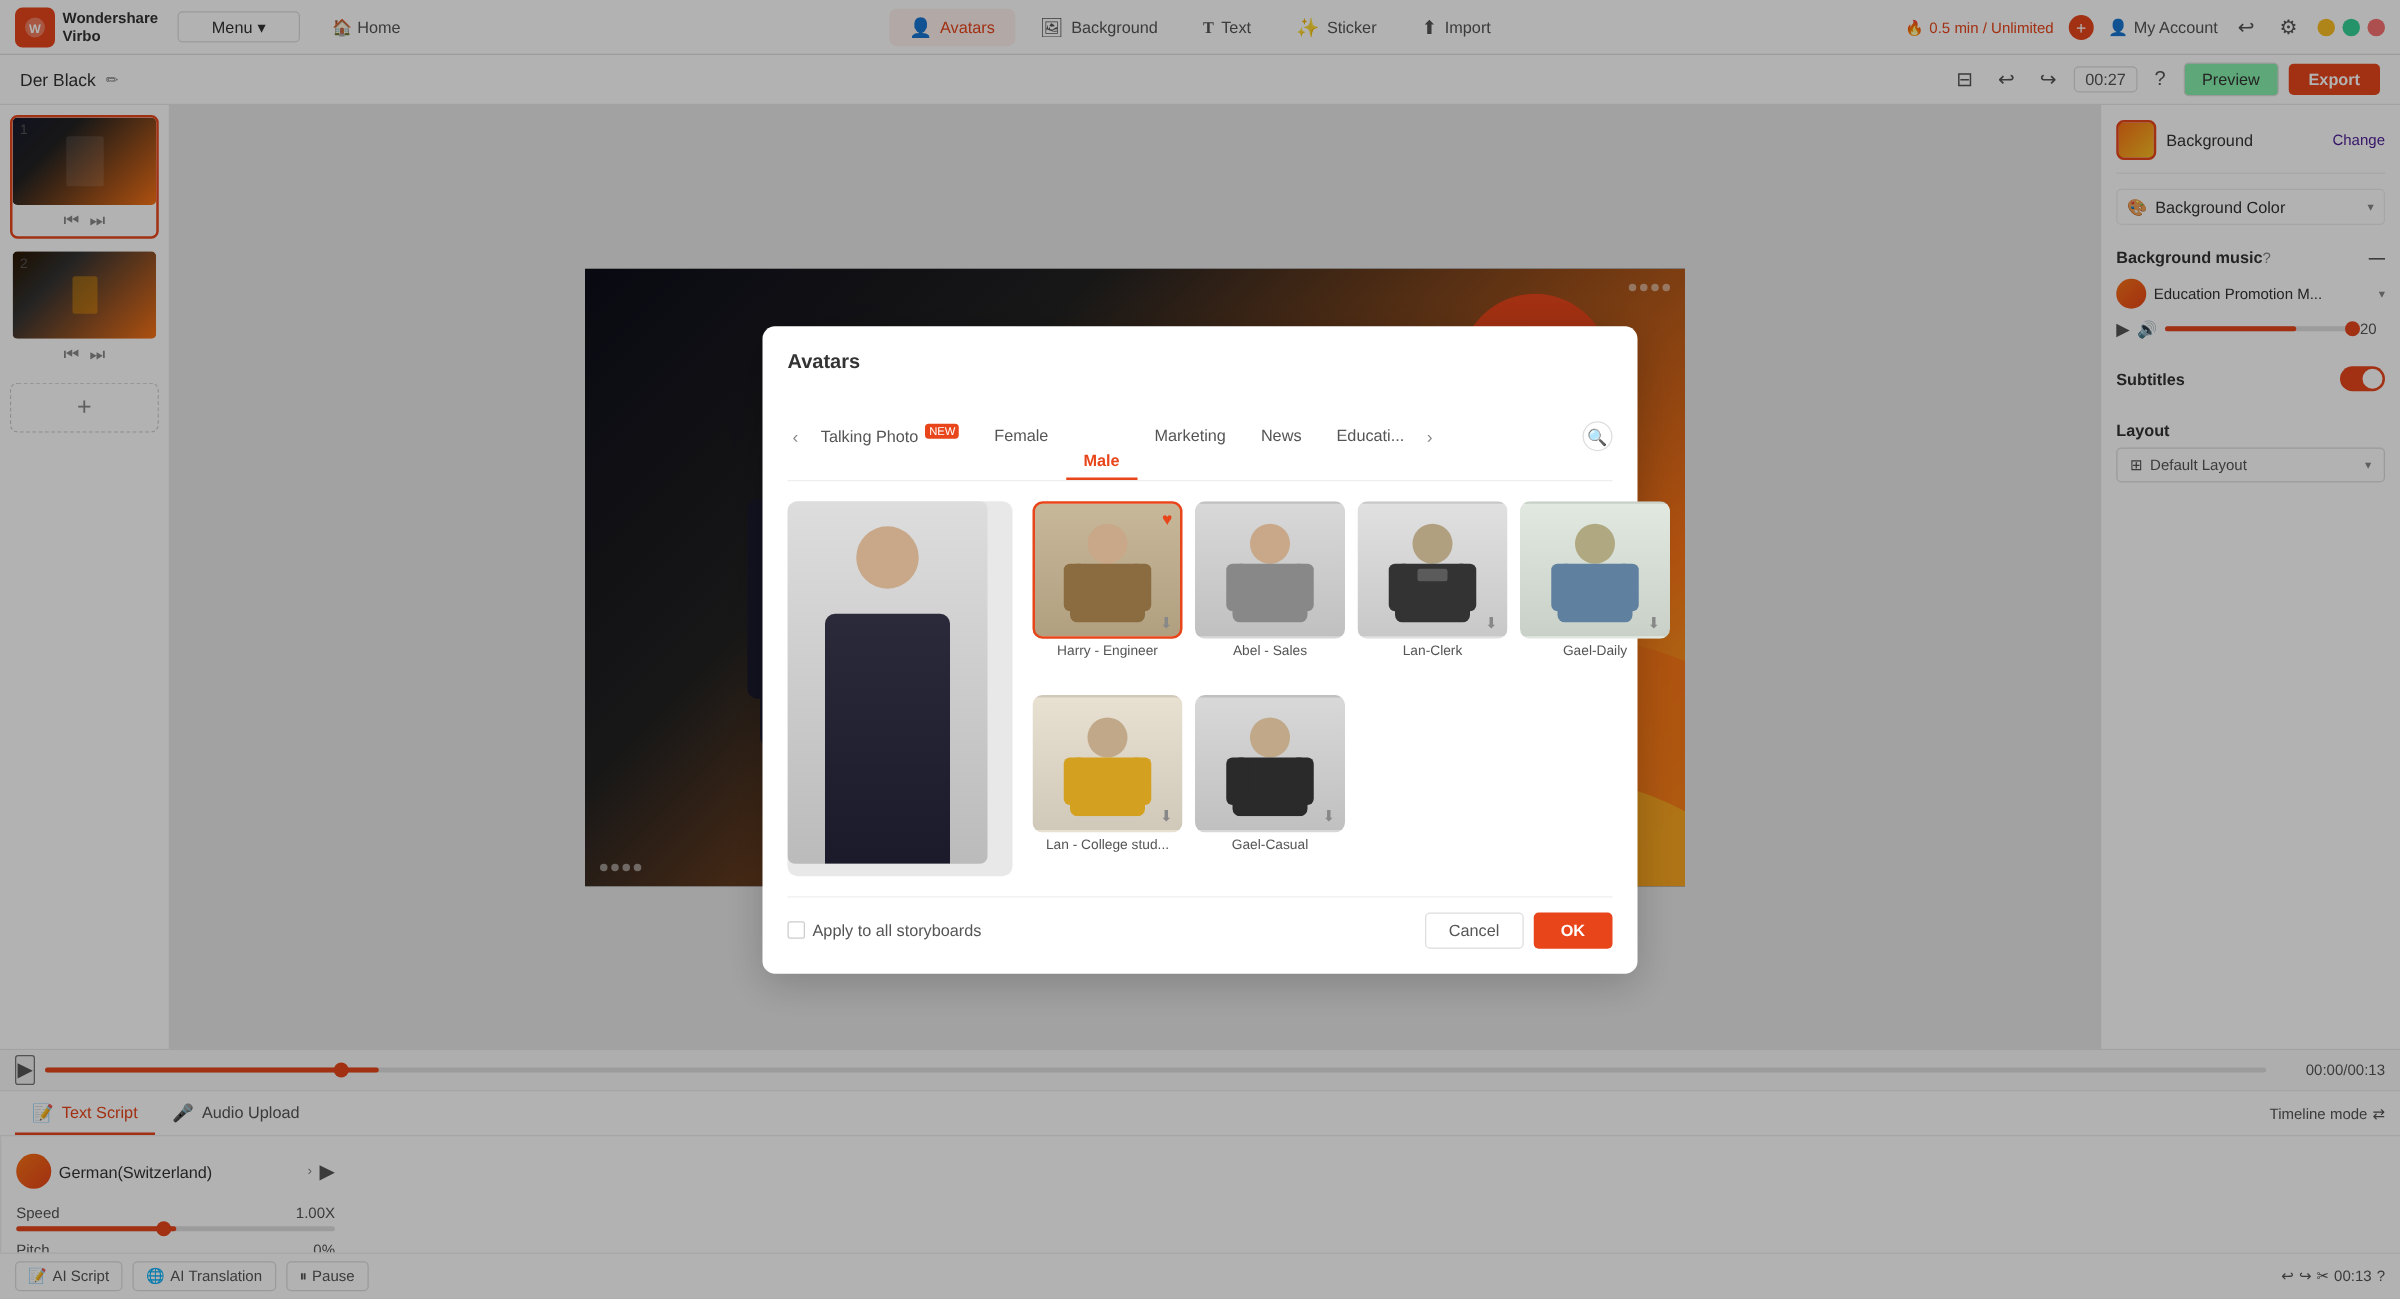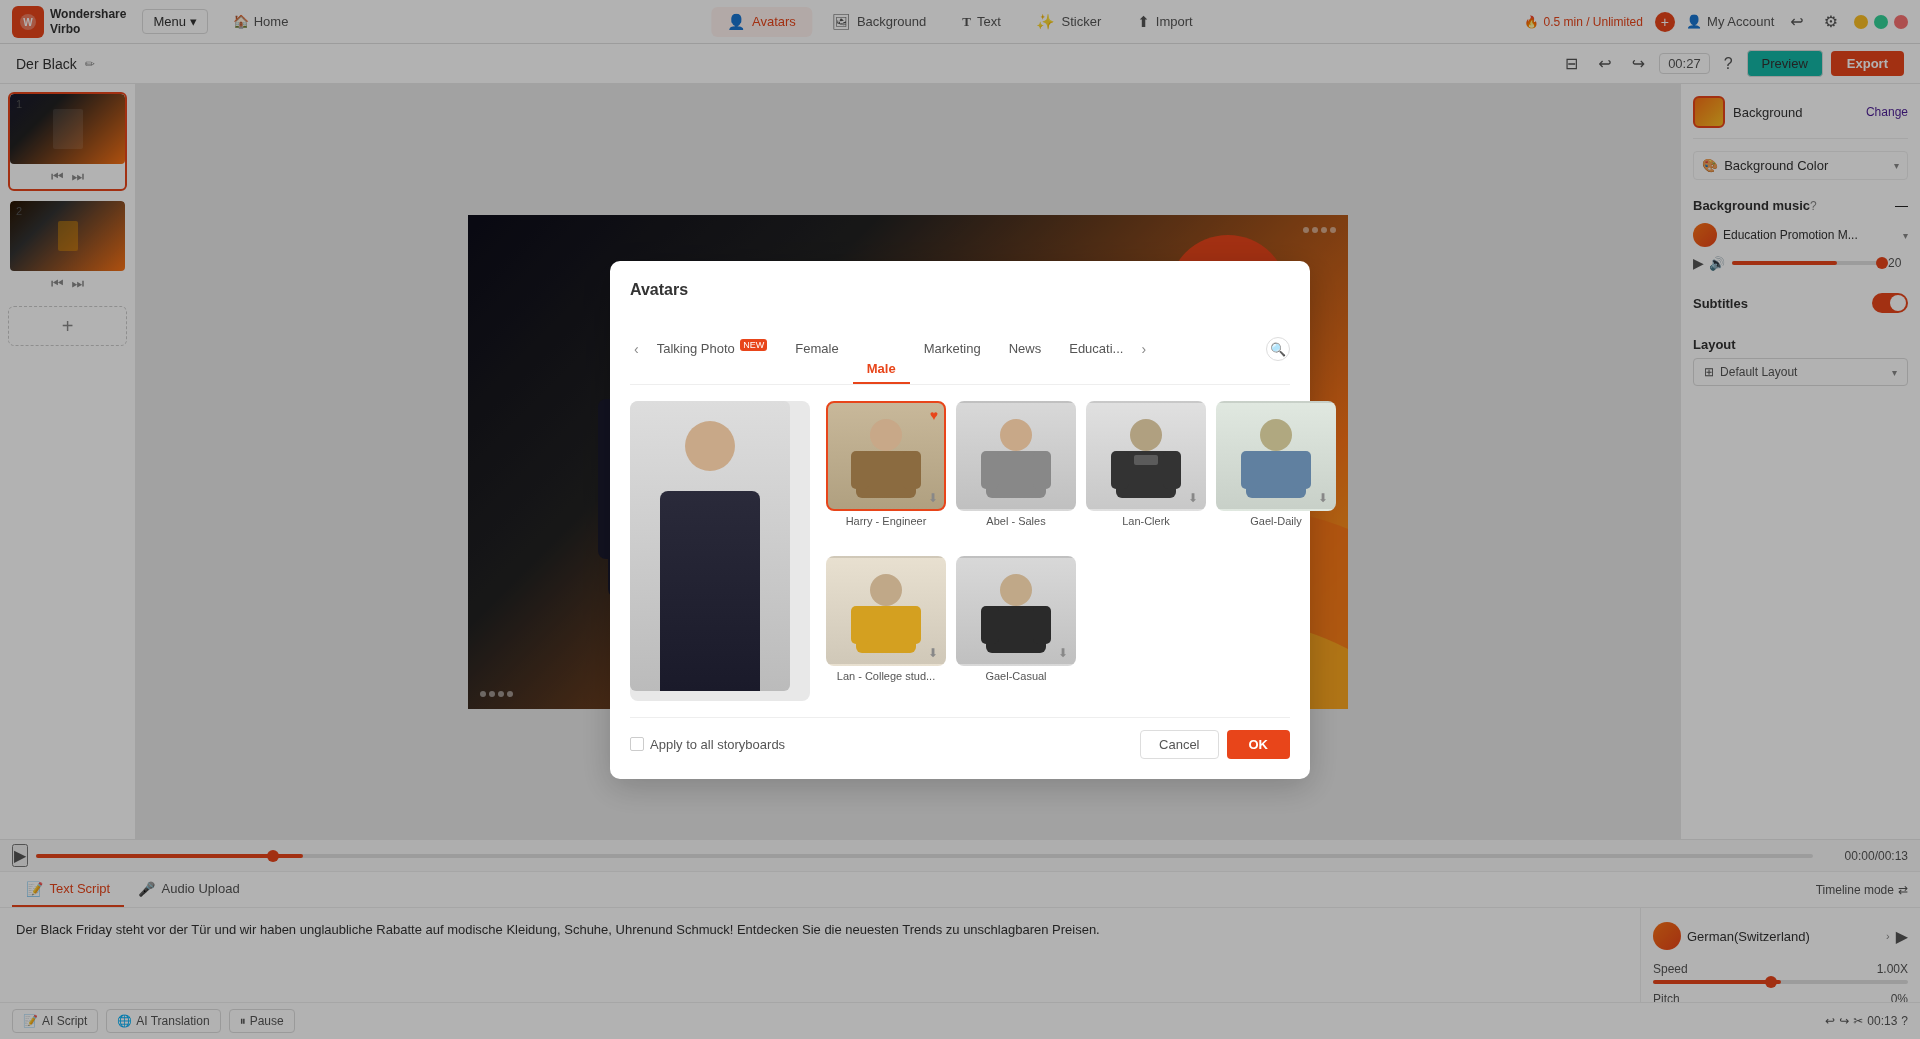--- a/index.html
+++ b/index.html
@@ -3,21 +3,21 @@
   <meta charset="utf-8">
   <style>
     * { box-sizing: border-box; margin: 0; padding: 0; }
     body { font-family: -apple-system, BlinkMacSystemFont, 'Segoe UI', sans-serif; background: #f0f0f0; width: 1920px; height: 1039px; overflow: hidden; font-size: 13px; }
 
     
     .topbar { display: flex; align-items: center; height: 44px; background: #fff; border-bottom: 1px solid #e0e0e0; padding: 0 12px; gap: 16px; position: relative; z-index: 10; }
     .logo { display: flex; align-items: center; gap: 6px; }
     .logo-img { width: 32px; height: 32px; background: #e8451a; border-radius: 6px; display: flex; align-items: center; justify-content: center; color: #fff; font-size: 10px; font-weight: bold; }
     .logo-text { font-size: 12px; font-weight: 600; color: #333; line-height: 1.2; }
-    .menu-btn { display: flex; align-items: center; gap: 4px; padding: 4px 10px; border: 1px solid #ddd; border-radius: 4px; cursor: pointer; font-size: 13px; color: #333; background: #fff; }
+    .menu-btn { display: flex; align-items: center; gap: 4px; padding: 4px 26px; border: 1px solid #ddd; border-radius: 4px; cursor: pointer; font-size: 13px; color: #333; background: #fff; }
     .home-btn { display: flex; align-items: center; gap: 4px; padding: 4px 10px; color: #555; font-size: 13px; cursor: pointer; }
     .topbar-center { position: absolute; left: 50%; transform: translateX(-50%); display: flex; align-items: center; gap: 4px; }
     .tab-btn { display: flex; align-items: center; gap: 6px; padding: 6px 16px; border-radius: 6px; cursor: pointer; font-size: 13px; color: #555; background: transparent; border: none; }
     .tab-btn.active { background: #fff3f0; color: #e8451a; }
     .tab-btn .tab-icon { font-size: 15px; }
     .topbar-right { margin-left: auto; display: flex; align-items: center; gap: 12px; }
     .credit-badge { display: flex; align-items: center; gap: 4px; color: #e8451a; font-size: 12px; }
     .plus-btn { width: 20px; height: 20px; background: #e8451a; border-radius: 50%; color: #fff; display: flex; align-items: center; justify-content: center; font-size: 14px; cursor: pointer; }
     .account-btn { display: flex; align-items: center; gap: 4px; color: #555; font-size: 13px; cursor: pointer; }
     .topbar-icon { color: #555; font-size: 16px; cursor: pointer; padding: 4px; }
@@ -27,21 +27,21 @@
     .win-max { background: #34d399; }
     .win-close { background: #f87171; }
 
     
     .secondbar { display: flex; align-items: center; height: 40px; background: #fff; border-bottom: 1px solid #e8e8e8; padding: 0 16px; gap: 8px; }
     .project-name { font-size: 14px; color: #333; font-weight: 500; }
     .edit-icon { color: #888; font-size: 12px; cursor: pointer; }
     .secondbar-right { margin-left: auto; display: flex; align-items: center; gap: 8px; }
     .icon-btn { background: none; border: none; cursor: pointer; color: #555; font-size: 16px; padding: 4px 6px; border-radius: 4px; }
     .time-badge { font-size: 13px; color: #555; padding: 2px 8px; border: 1px solid #ddd; border-radius: 4px; }
-    .preview-btn { padding: 5px 14px; border: 1px solid #ddd; border-radius: 4px; background: #14b8a6; color: #333; cursor: pointer; font-size: 13px; }
+    .preview-btn { padding: 5px 14px; border: 1px solid #ddd; border-radius: 4px; background: #86efac; color: #333; cursor: pointer; font-size: 13px; }
     .export-btn { padding: 5px 16px; background: #e8451a; color: #fff; border: none; border-radius: 4px; cursor: pointer; font-size: 13px; font-weight: 700; }
 
     
     .main { display: flex; height: calc(1039px - 84px - 200px); }
 
     
     .sidebar-left { width: 136px; background: #fff; border-right: 1px solid #e8e8e8; padding: 8px; display: flex; flex-direction: column; gap: 8px; overflow-y: auto; }
     .slide-item { border-radius: 6px; overflow: hidden; cursor: pointer; border: 2px solid transparent; position: relative; }
     .slide-item.active { border-color: #e8451a; }
     .slide-num { position: absolute; top: 4px; left: 6px; font-size: 11px; color: #555; }
@@ -430,24 +430,20 @@
       <span class="script-tab-icon">🎤</span>
       <span>Audio Upload</span>
     </div>
     <div class="timeline-mode">
       <span>Timeline mode</span>
       <span>⇄</span>
     </div>
   </div>
 
   <div class="script-content">
-    <div class="script-text-area">
-      <span>Der Black Friday steht vor der Tür und wir haben unglaubliche Rabatte auf modische Kleidung, Schuhe, Uhrenund Schmuck!
-Entdecken Sie die neuesten Trends zu unschlagbaren Preisen.</span>
-    </div>
     <div class="voice-panel">
       <div class="voice-selector">
         <div class="voice-avatar"></div>
         <span class="voice-name">German(Switzerland)</span>
         <span style="color:#888;font-size:11px;">›</span>
         <span class="voice-play">▶</span>
       </div>
       <div class="voice-param">
         <div class="voice-param-label">
           <span>Speed</span>

